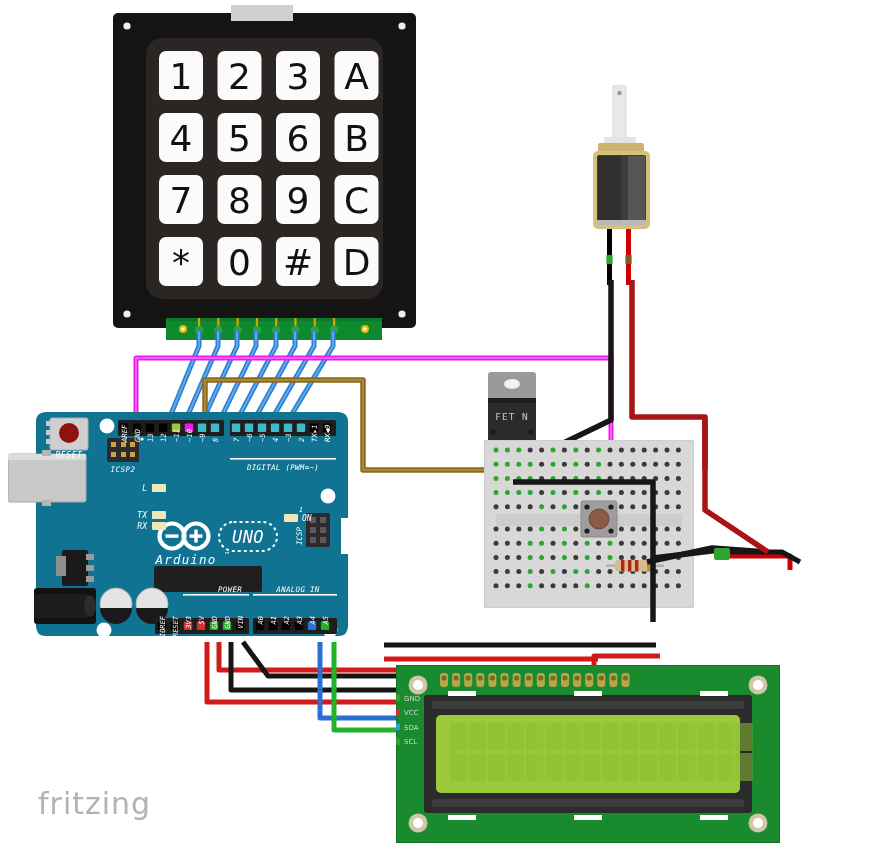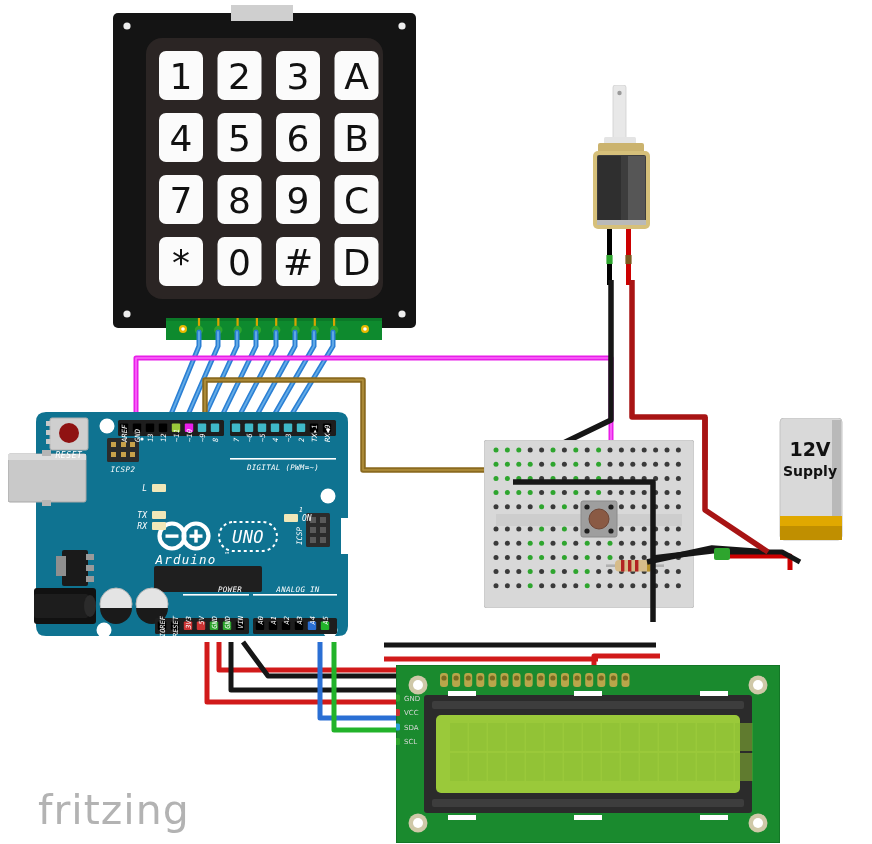--- a/index.html
+++ b/index.html
@@ -2,21 +2,21 @@
 <html><head>
 <meta charset="utf-8">
 <style>
   html,body{margin:0;padding:0;background:#ffffff;}
   body{width:872px;height:844px;position:relative;overflow:hidden;
        font-family:"DejaVu Sans",sans-serif;}
   #stage{position:absolute;left:0;top:0;width:872px;height:844px;}
   .abs{position:absolute;}
   svg{display:block;}
   .wm{position:absolute;left:38px;top:786px;font-family:"DejaVu Sans",sans-serif;
-      font-size:41px;color:#b3b3b3;letter-spacing:1px;font-weight:400;}
+      font-size:30px;color:#b3b3b3;letter-spacing:1px;font-weight:400;}
 </style>
 </head>
 <body>
 
 <div id="stage">
 
 <div class="abs" style="left:113px;top:5px;">
   <svg width="310" height="340" viewBox="0 0 310 340">
     <rect x="0" y="8" width="303" height="315" rx="5" fill="#141414"></rect>
     <rect x="118" y="0" width="62" height="16" fill="#cfcfcf"></rect>
@@ -148,20 +148,37 @@
   </svg>
 </div>
 
 <div class="abs" style="left:0;top:280px;pointer-events:none;">
   <svg width="872" height="200" viewBox="0 0 872 200">
     <path d="M611 0 L611 140 L520 184" stroke="#161616" stroke-width="5.5" fill="none" stroke-linejoin="round"></path>
     <path d="M632 0 L632 137 L705 137 L705 190" stroke="#a81414" stroke-width="5.5" fill="none" stroke-linejoin="round"></path>
   </svg>
 </div>
 
+<div class="abs" style="left:478px;top:372px;">
+  <svg width="72" height="92" viewBox="0 0 72 92">
+    <rect x="10" y="0" width="48" height="28" rx="3" fill="#9a9a9a"></rect>
+    <ellipse cx="34" cy="12" rx="8" ry="5" fill="#f2f2f2"></ellipse>
+    <rect x="10" y="26" width="48" height="44" rx="2" fill="#2b2b2b"></rect>
+    <rect x="10" y="26" width="48" height="5" fill="#1d1d1d"></rect>
+    <text x="34" y="48" font-family="DejaVu Sans Mono, monospace" font-size="9.5" fill="#c9c9c9" text-anchor="middle" letter-spacing="1">FET N</text>
+    <circle cx="15" cy="60" r="2.6" fill="#1a1a1a"></circle>
+    <circle cx="53" cy="60" r="2.6" fill="#1a1a1a"></circle>
+    <rect x="18" y="68" width="4" height="26" fill="#9fa0a0"></rect>
+    <rect x="32" y="68" width="4" height="26" fill="#9fa0a0"></rect>
+    <rect x="46" y="68" width="4" height="26" fill="#9fa0a0"></rect>
+    <rect x="18" y="84" width="4" height="10" fill="#49a863"></rect>
+    <rect x="32" y="84" width="4" height="10" fill="#49a863"></rect>
+    <rect x="46" y="84" width="4" height="10" fill="#49a863"></rect>
+  </svg>
+</div>
 
 <div class="abs" style="left:484px;top:440px;">
   <svg width="210" height="168" viewBox="0 0 210 168" id="breadboard-svg">
     <rect x="0" y="0" width="210" height="168" rx="3" fill="#d8d8d8"></rect>
     <rect x="0" y="0" width="210" height="168" rx="3" fill="none" stroke="#c2c2c2" stroke-width="1"></rect>
     <rect x="12" y="74" width="186" height="12" fill="#cdcdcd"></rect>
     <g id="bb-holes">
           <circle cx="12" cy="10" r="2.5" fill="#2ea52e"></circle>
           <circle cx="23.4" cy="10" r="2.5" fill="#2ea52e"></circle>
           <circle cx="34.8" cy="10" r="2.5" fill="#2ea52e"></circle>
@@ -361,30 +378,20 @@
 
 <div class="abs" style="left:0;top:440px;pointer-events:none;">
   <svg width="872" height="260" viewBox="0 0 872 260">
     <path d="M513 42 L653 42 L653 128" stroke="#161616" stroke-width="5.5" fill="none" stroke-linejoin="round"></path>
     <path d="M653 128 L653 182" stroke="#161616" stroke-width="5.5" fill="none"></path>
     <path d="M653 118 L720 110" stroke="#161616" stroke-width="5.5" fill="none"></path>
     <path d="M647 122 L712 108 L766 112" stroke="#161616" stroke-width="5.5" fill="none" stroke-linejoin="round"></path>
   </svg>
 </div>
 
-<div class="abs" style="left:776px;top:418px;">
-  <svg width="80" height="140" viewBox="0 0 80 140">
-    <rect x="4" y="0" width="62" height="122" rx="4" fill="#d9d9d9" stroke="#c4c4c4" stroke-width="1"></rect>
-    <rect x="56" y="2" width="9" height="118" fill="#b9b9b9"></rect>
-    <rect x="4" y="98" width="62" height="24" rx="0" fill="#e0a800"></rect>
-    <rect x="4" y="108" width="62" height="14" fill="#c08f00"></rect>
-    <text x="34" y="38" font-family="DejaVu Sans, sans-serif" font-size="19" font-weight="bold" fill="#111111" text-anchor="middle">12V</text>
-    <text x="34" y="58" font-family="DejaVu Sans, sans-serif" font-size="14" font-weight="bold" fill="#111111" text-anchor="middle">Supply</text>
-  </svg>
-</div>
 
 <div class="abs" style="left:0;top:540px;pointer-events:none;">
   <svg width="872" height="40" viewBox="0 0 872 40">
     <path d="M718 16 L790 16 L790 30" stroke="#cc0000" stroke-width="5" fill="none" stroke-linejoin="round"></path>
     <path d="M718 12 L782 12 L800 22" stroke="#161616" stroke-width="5" fill="none" stroke-linejoin="round"></path>
     <rect x="714" y="8" width="16" height="12" rx="2" fill="#2ea52e"></rect>
   </svg>
 </div>
 
 <div class="abs" style="left:0;top:400px;pointer-events:none;">

